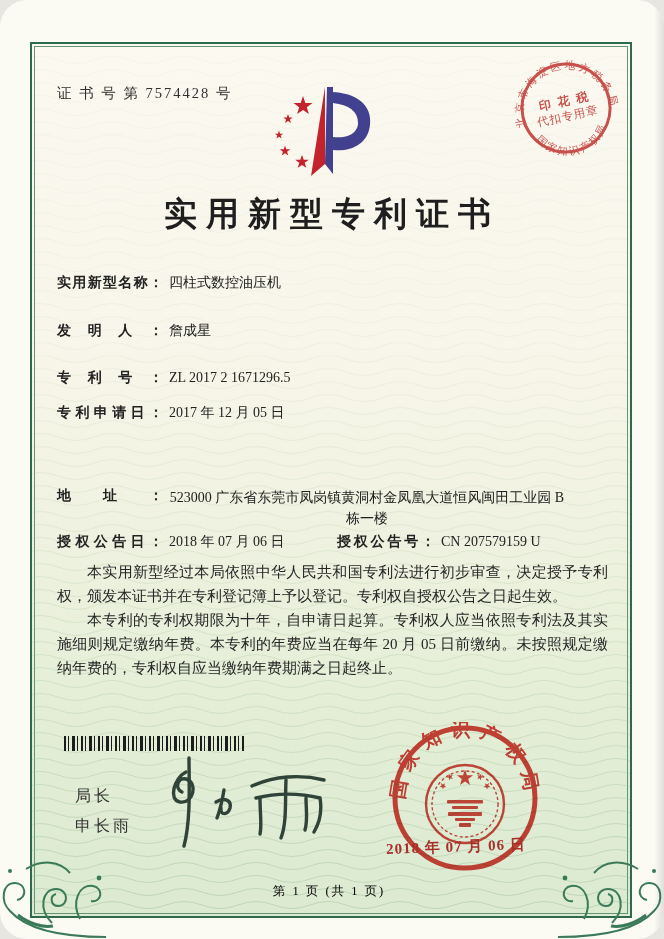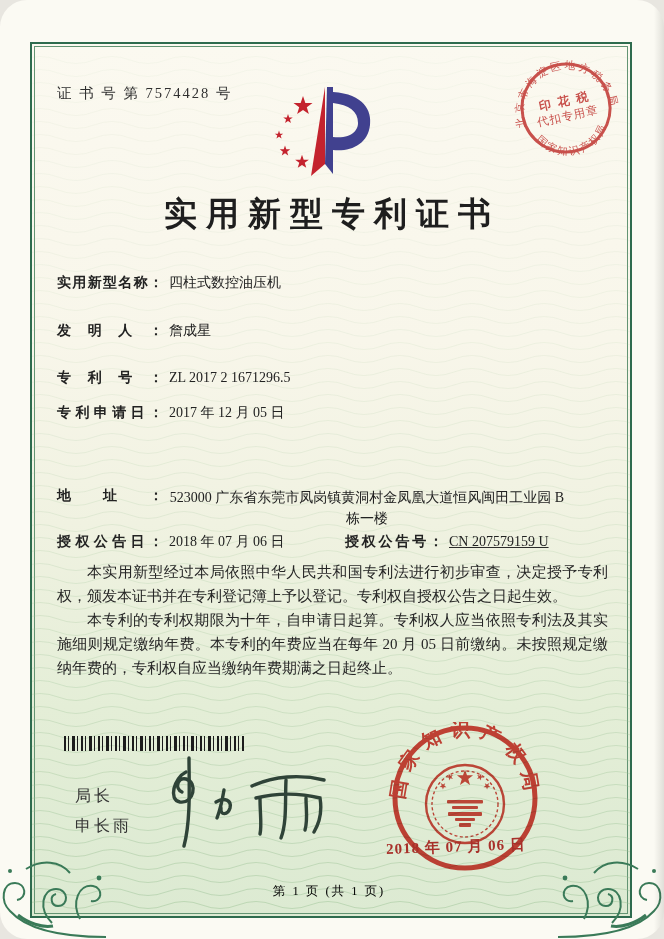--- a/index.html
+++ b/index.html
@@ -26,21 +26,21 @@
   .abs{position:absolute;z-index:3;}
   .certno{left:57px;top:84px;font-size:14.5px;letter-spacing:2px;color:#303030;}
   .title{left:0;top:192px;width:664px;text-align:center;font-size:33px;font-weight:700;
          letter-spacing:9px;color:#1e1e1e;}
   .logo{left:266px;top:84px;width:122px;height:104px;}
   .taxstamp{left:507px;top:49px;width:118px;height:118px;transform:rotate(-12deg);opacity:.88;}
   .fieldrow{left:57px;font-size:14px;white-space:nowrap;}
   .lbl{display:inline-block;width:106px;text-align:justify;text-align-last:justify;font-weight:600;color:#222;}
   .val{margin-left:6px;color:#222;}
   .addr .val{display:inline-block;vertical-align:top;white-space:normal;max-width:396px;line-height:21px;text-align:center;}
-  .grantright{position:absolute;left:288px;top:0;text-decoration:underline;}
+  .grantright{position:absolute;left:280px;top:0;}
   .grantright .lbl{width:98px;}
   .paras{left:57px;top:560px;width:551px;font-size:15px;line-height:24px;text-align:justify;color:#262626;}
   .paras p{margin:0;text-indent:2em;}
   .barcode{left:64px;top:736px;width:180px;height:15px;
     background:repeating-linear-gradient(90deg,#1c1c1c 0 2px,transparent 2px 4px,#1c1c1c 4px 5px,
     transparent 5px 8px,#1c1c1c 8px 11px,transparent 11px 13px,#1c1c1c 13px 14px,transparent 14px 17px);}
   .signer{left:75px;font-size:16px;letter-spacing:3px;color:#333;}
   .signature{left:148px;top:752px;width:195px;height:100px;}
   .seal{left:388px;top:722px;width:154px;height:152px;mix-blend-mode:multiply;}
   .sealdate{left:386px;top:837px;width:170px;font-size:15px;color:#a8302a;letter-spacing:1px;

